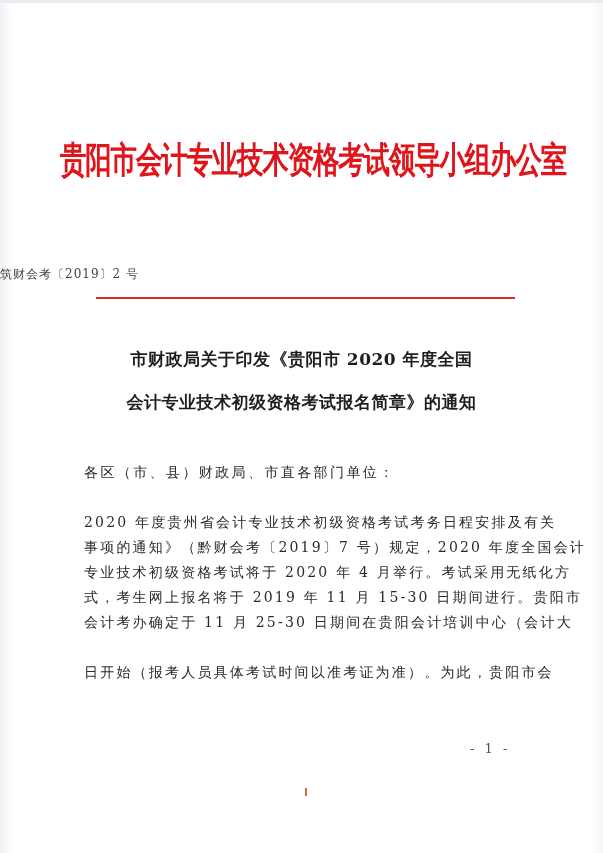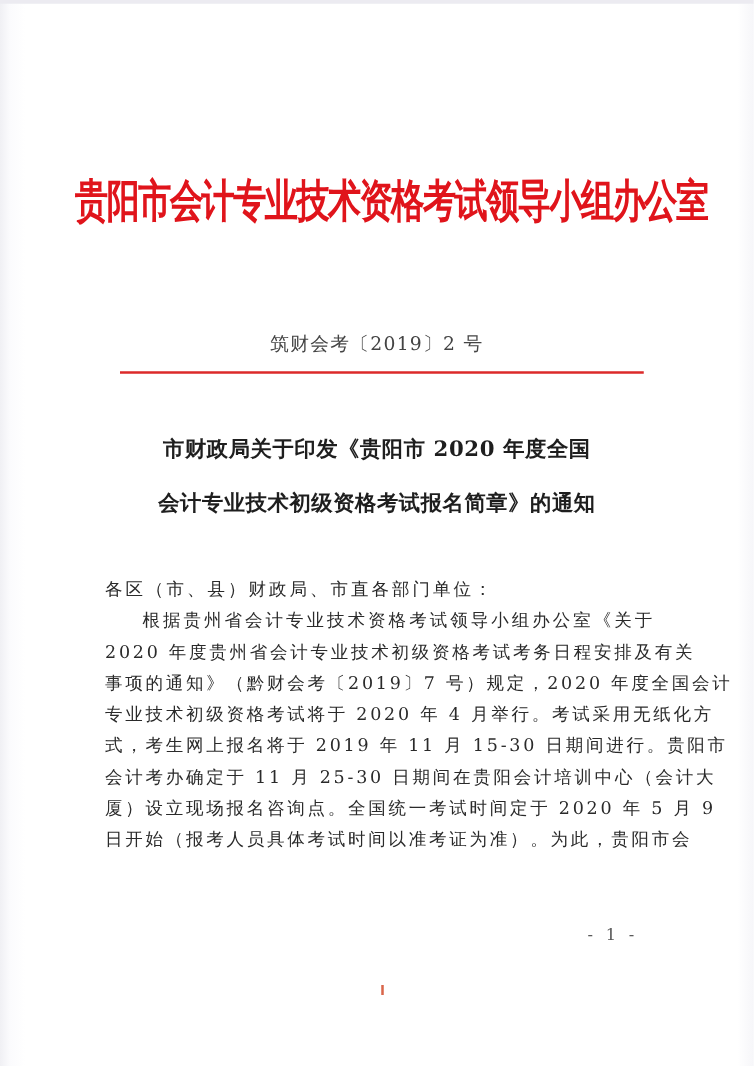--- a/index.html
+++ b/index.html
@@ -38,23 +38,22 @@
       font-weight: bold;
       transform: scaleY(1.35);
       transform-origin: center top;
       white-space: nowrap;
     }
     .doc-number {
       position: absolute;
       left: 0;
       top: 266px;
       width: 603px;
-      text-align: center;
       font-family: "DejaVu Serif", serif;
-      font-size: 15px;
+      font-size: 12px;
       color: #444;
       letter-spacing: 1px;
       white-space: nowrap;
     }
     .red-rule {
       position: absolute;
       left: 96px;
       top: 297px;
       width: 419px;
       height: 2px;
@@ -120,25 +119,23 @@
 
   <div class="doc-number">筑财会考〔2019〕2 号</div>
 
   <div class="red-rule"></div>
 
   <div class="title-line l1">市财政局关于印发《贵阳市 2020 年度全国</div>
   <div class="title-line l2">会计专业技术初级资格考试报名简章》的通知</div>
 
   <div class="body-line salutation" style="top:462px;">各区（市、县）财政局、市直各部门单位：</div>
 
-  <div class="body-line indent" style="top:487px;">根据贵州省会计专业技术资格考试领导小组办公室《关于</div>
   <div class="body-line" style="top:512px;">2020 年度贵州省会计专业技术初级资格考试考务日程安排及有关</div>
   <div class="body-line" style="top:537px;">事项的通知》（黔财会考〔2019〕7 号）规定，2020 年度全国会计</div>
   <div class="body-line" style="top:562px;">专业技术初级资格考试将于 2020 年 4 月举行。考试采用无纸化方</div>
   <div class="body-line" style="top:587px;">式，考生网上报名将于 2019 年 11 月 15-30 日期间进行。贵阳市</div>
   <div class="body-line" style="top:612px;">会计考办确定于 11 月 25-30 日期间在贵阳会计培训中心（会计大</div>
-  <div class="body-line" style="top:637px;">厦）设立现场报名咨询点。全国统一考试时间定于 2020 年 5 月 9</div>
   <div class="body-line" style="top:662px;">日开始（报考人员具体考试时间以准考证为准）。为此，贵阳市会</div>
 
   <div class="page-number">- 1 -</div>
 
   <div class="fold-mark"></div>
 </div>
 
 </body></html>

